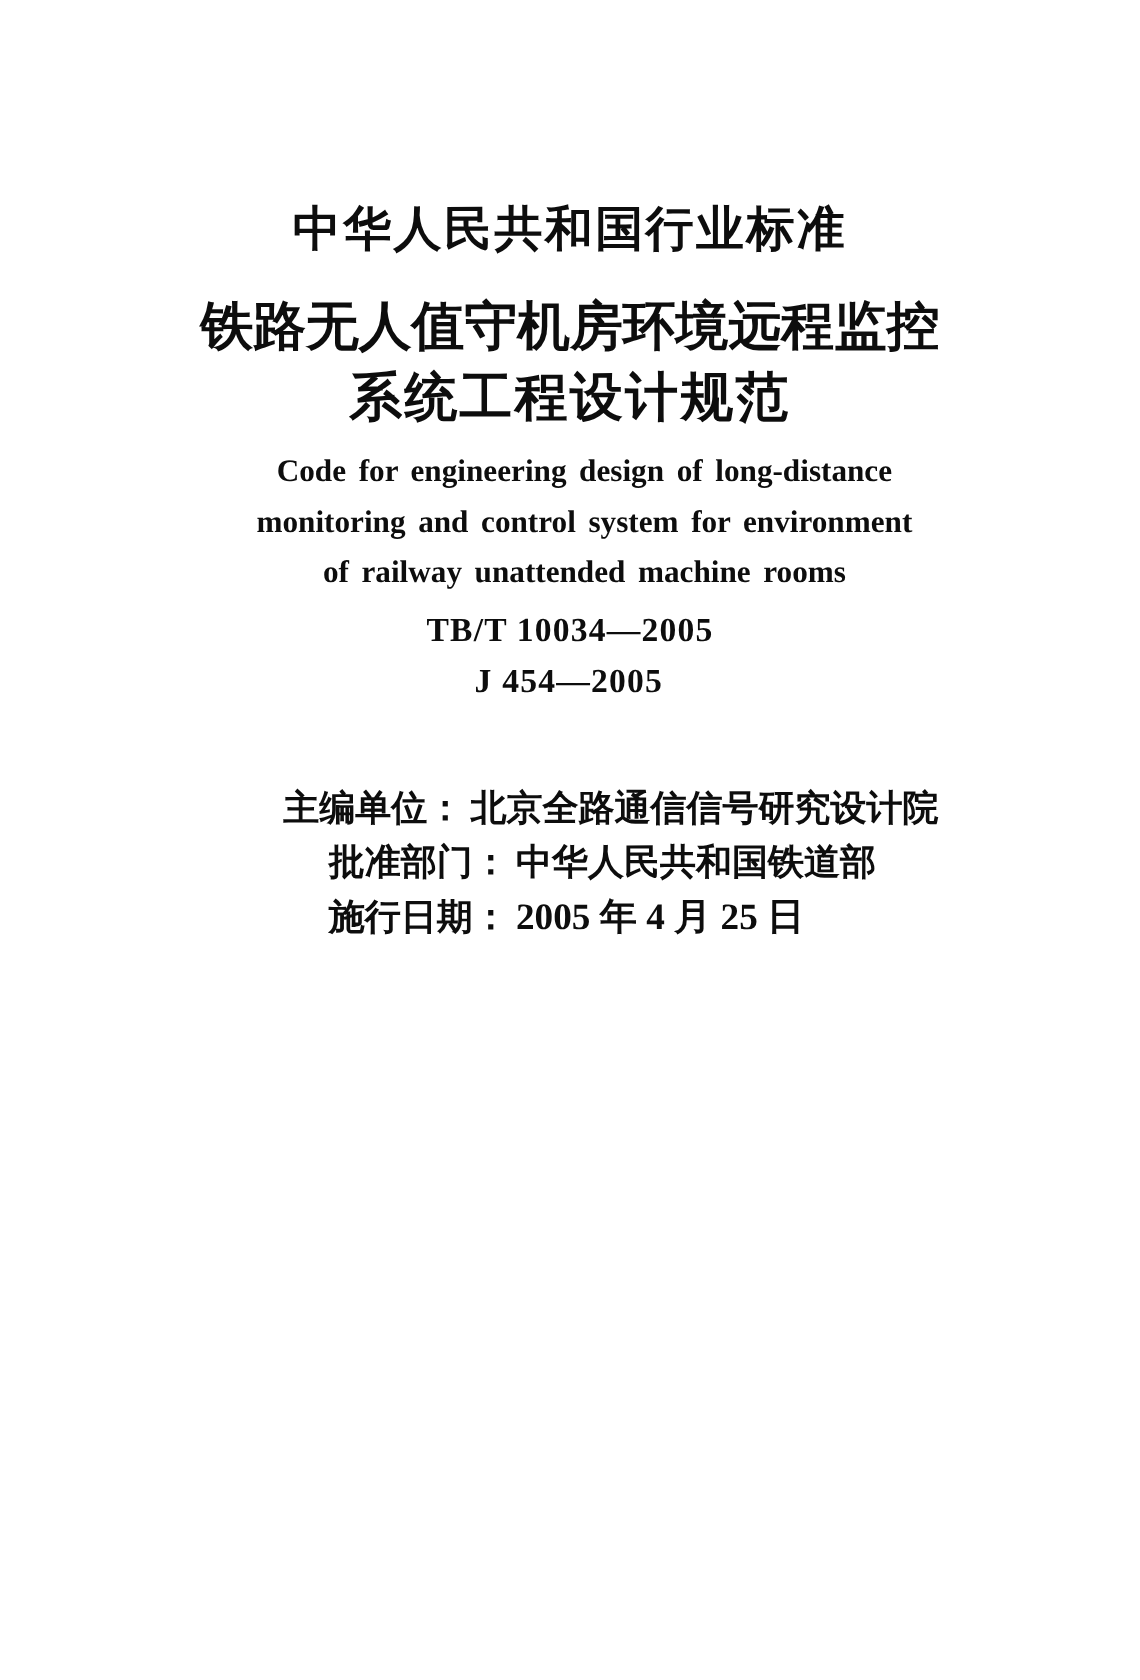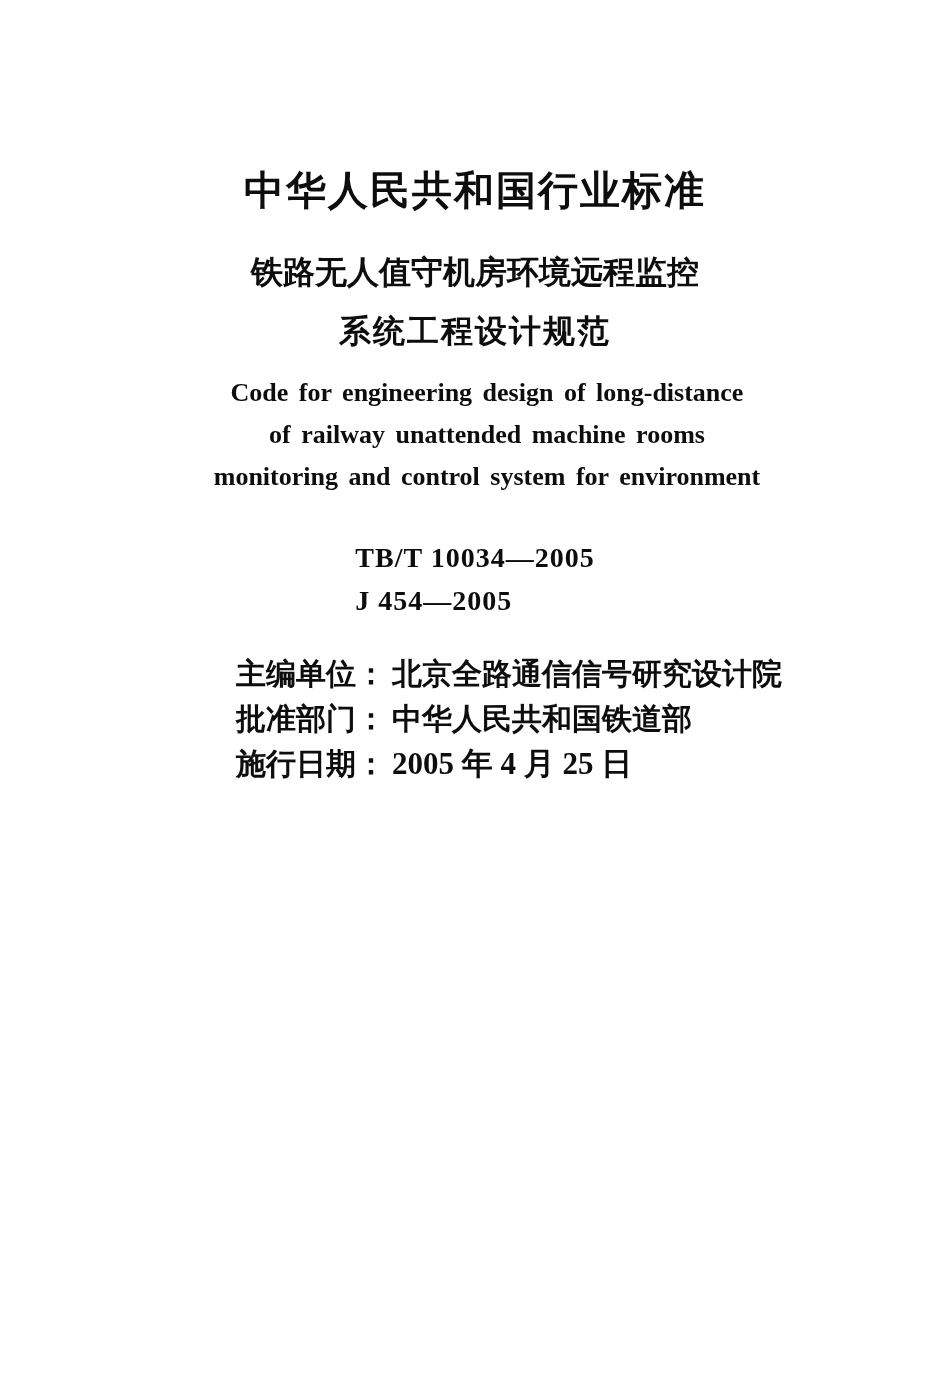--- a/index.html
+++ b/index.html
@@ -31,21 +31,21 @@
     margin-top: 25px;
   }
 
   
   .main-title {
     position: absolute;
     top: 243px;
     left: 0;
     width: 100%;
     text-align: center;
-    font-size: 32px;
+    font-size: 44px;
     font-weight: 700;
     line-height: 59px;
     font-family: "Liberation Sans", sans-serif;
   }
   .main-title .title-line { display: block; }
   .main-title .title-line-2 { letter-spacing: 2px; }
 
   
   .english-title {
     position: absolute;
@@ -58,47 +58,47 @@
     font-size: 26px;
     line-height: 42px;
     word-spacing: 4px;
     padding-left: 24px;
   }
   .english-title .en-line { display: block; }
 
   
   .std-numbers {
     position: absolute;
-    top: 536px;
+    top: 504px;
     left: 50%;
     transform: translateX(-50%);
     font-family: "Liberation Serif", serif;
     font-weight: 700;
     font-size: 28px;
     line-height: 43px;
     letter-spacing: 1px;
     white-space: nowrap;
   }
   .std-numbers .std-secondary {
-    text-align: left;
+    text-align: center;
     padding-right: 2px;
   }
 
   
   .meta-block {
     position: absolute;
     top: 652px;
     left: 236px;
     font-size: 30px;
     font-weight: 700;
     line-height: 44px;
     font-family: "Liberation Sans", sans-serif;
   }
   .meta-row { white-space: nowrap; }
-  .meta-row + .meta-row { margin-top: 1px; }
+  .meta-row + .meta-row { margin-top: 1px; margin-left: 38px; }
   .meta-value { margin-left: 6px; }
   .meta-value.serif-digits {
     font-family: "Liberation Serif", serif;
     font-size: 31px;
     text-align: center;
   }
 </style>
 </head>
 <body>
 
@@ -106,22 +106,22 @@
 
   <div class="category-heading">中华人民共和国行业标准</div>
 
   <h1 class="main-title">
     <span class="title-line title-line-1">铁路无人值守机房环境远程监控</span>
     <span class="title-line title-line-2">系统工程设计规范</span>
   </h1>
 
   <div class="english-title">
     <span class="en-line">Code for engineering design of long-distance</span>
+    <span class="en-line">monitoring and control system for environment</span>
     <span class="en-line">of railway unattended machine rooms</span>
-    <span class="en-line">monitoring and control system for environment</span>
   </div>
 
   <div class="std-numbers">
     <div class="std-primary">TB/T 10034—2005</div>
     <div class="std-secondary">J 454—2005</div>
   </div>
 
   <div class="meta-block">
     <div class="meta-row">
       <span class="meta-label">主编单位：</span><span class="meta-value">北京全路通信信号研究设计院</span>

